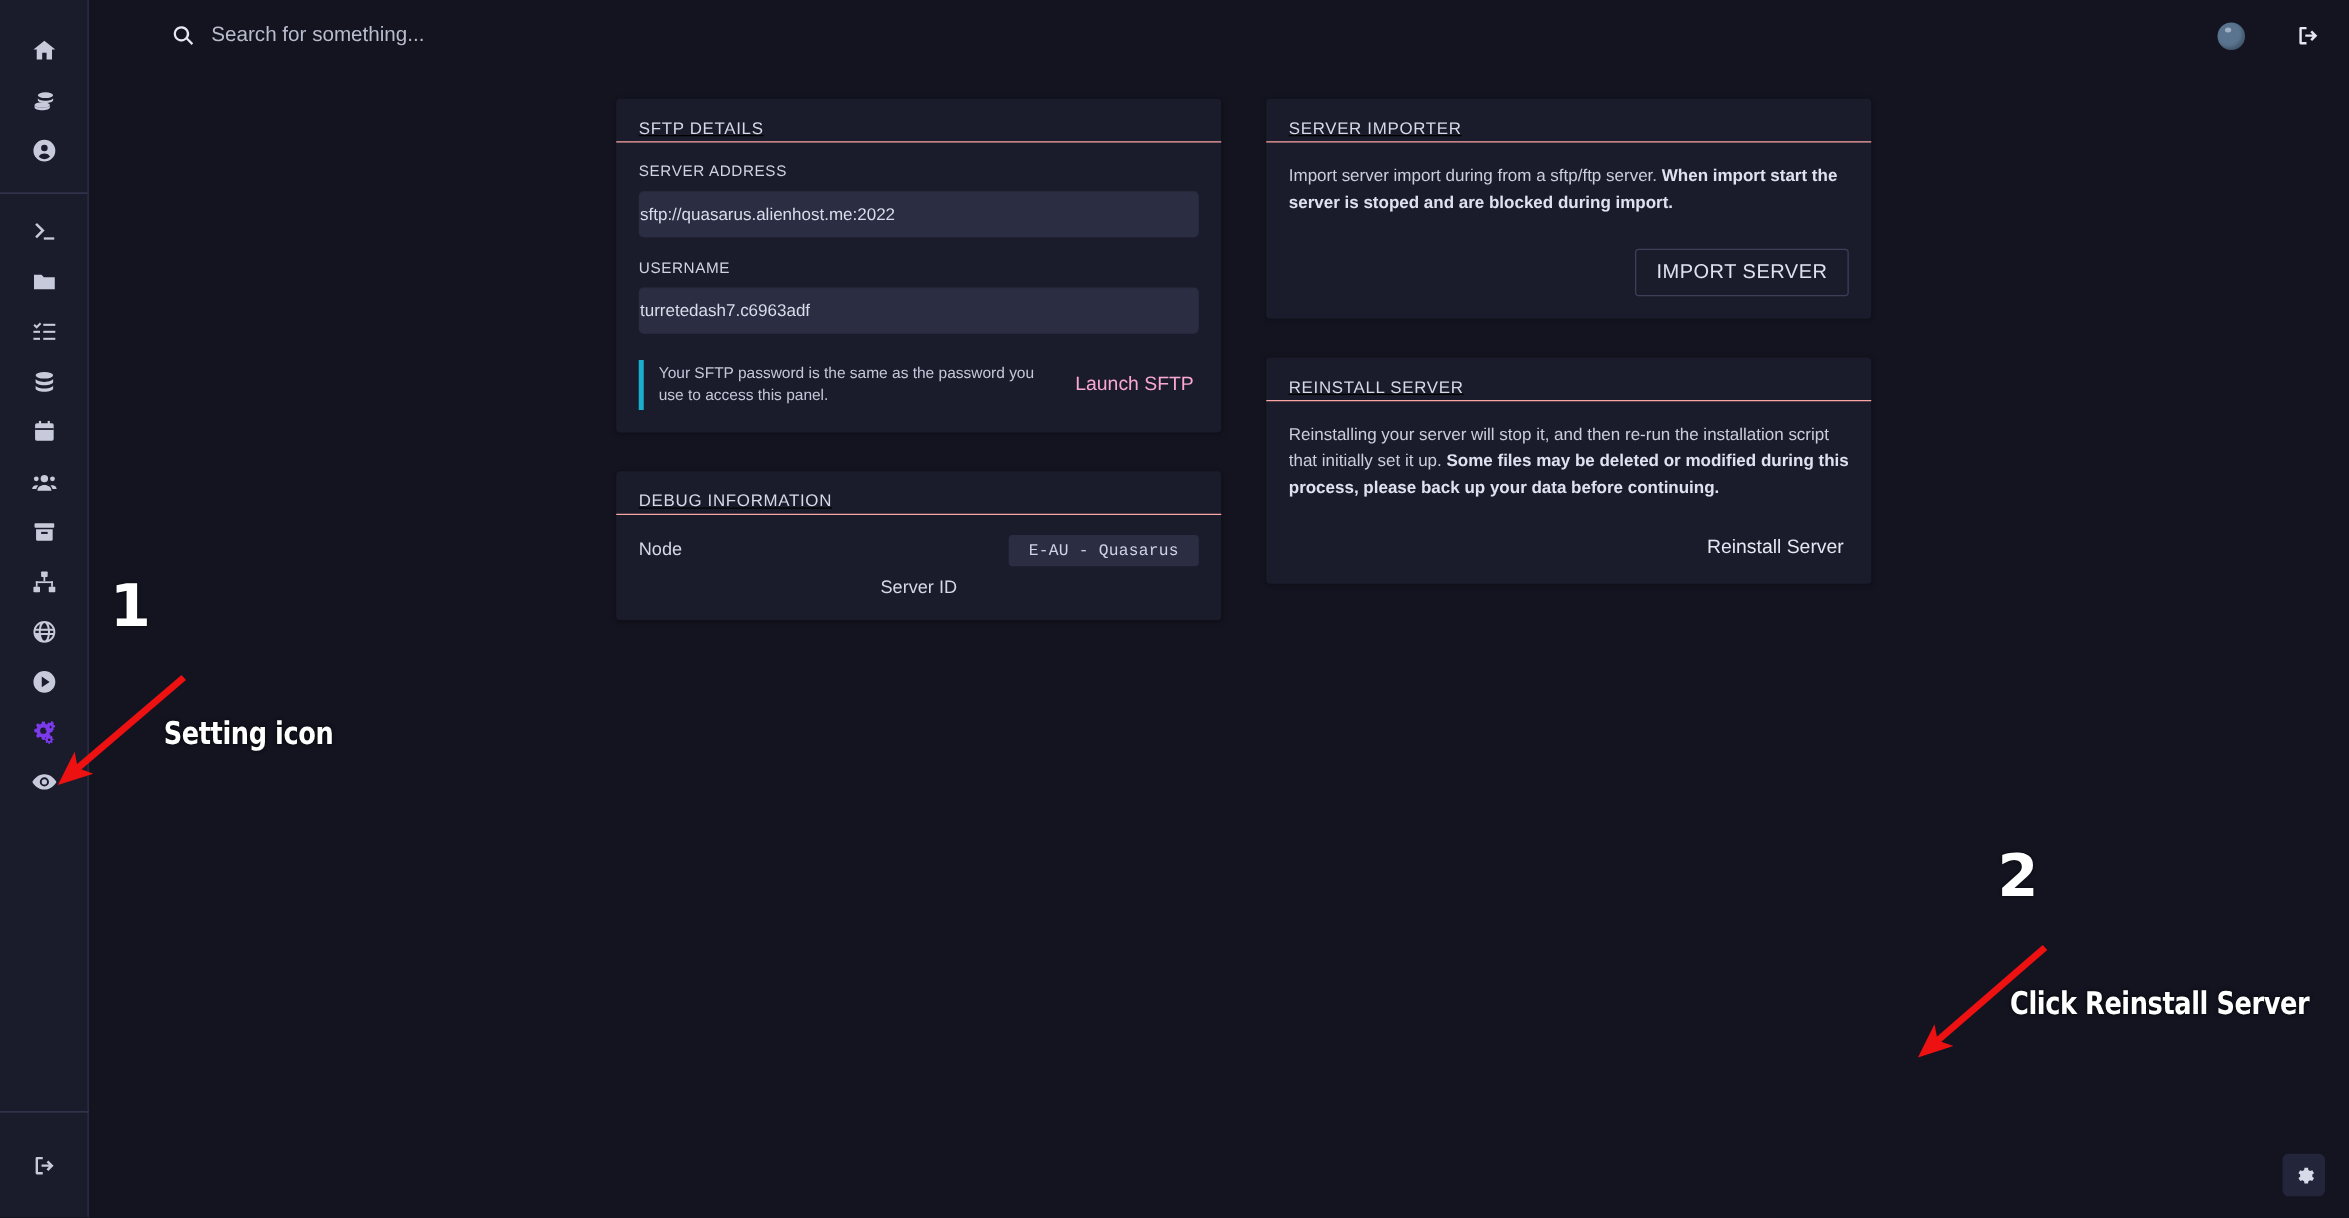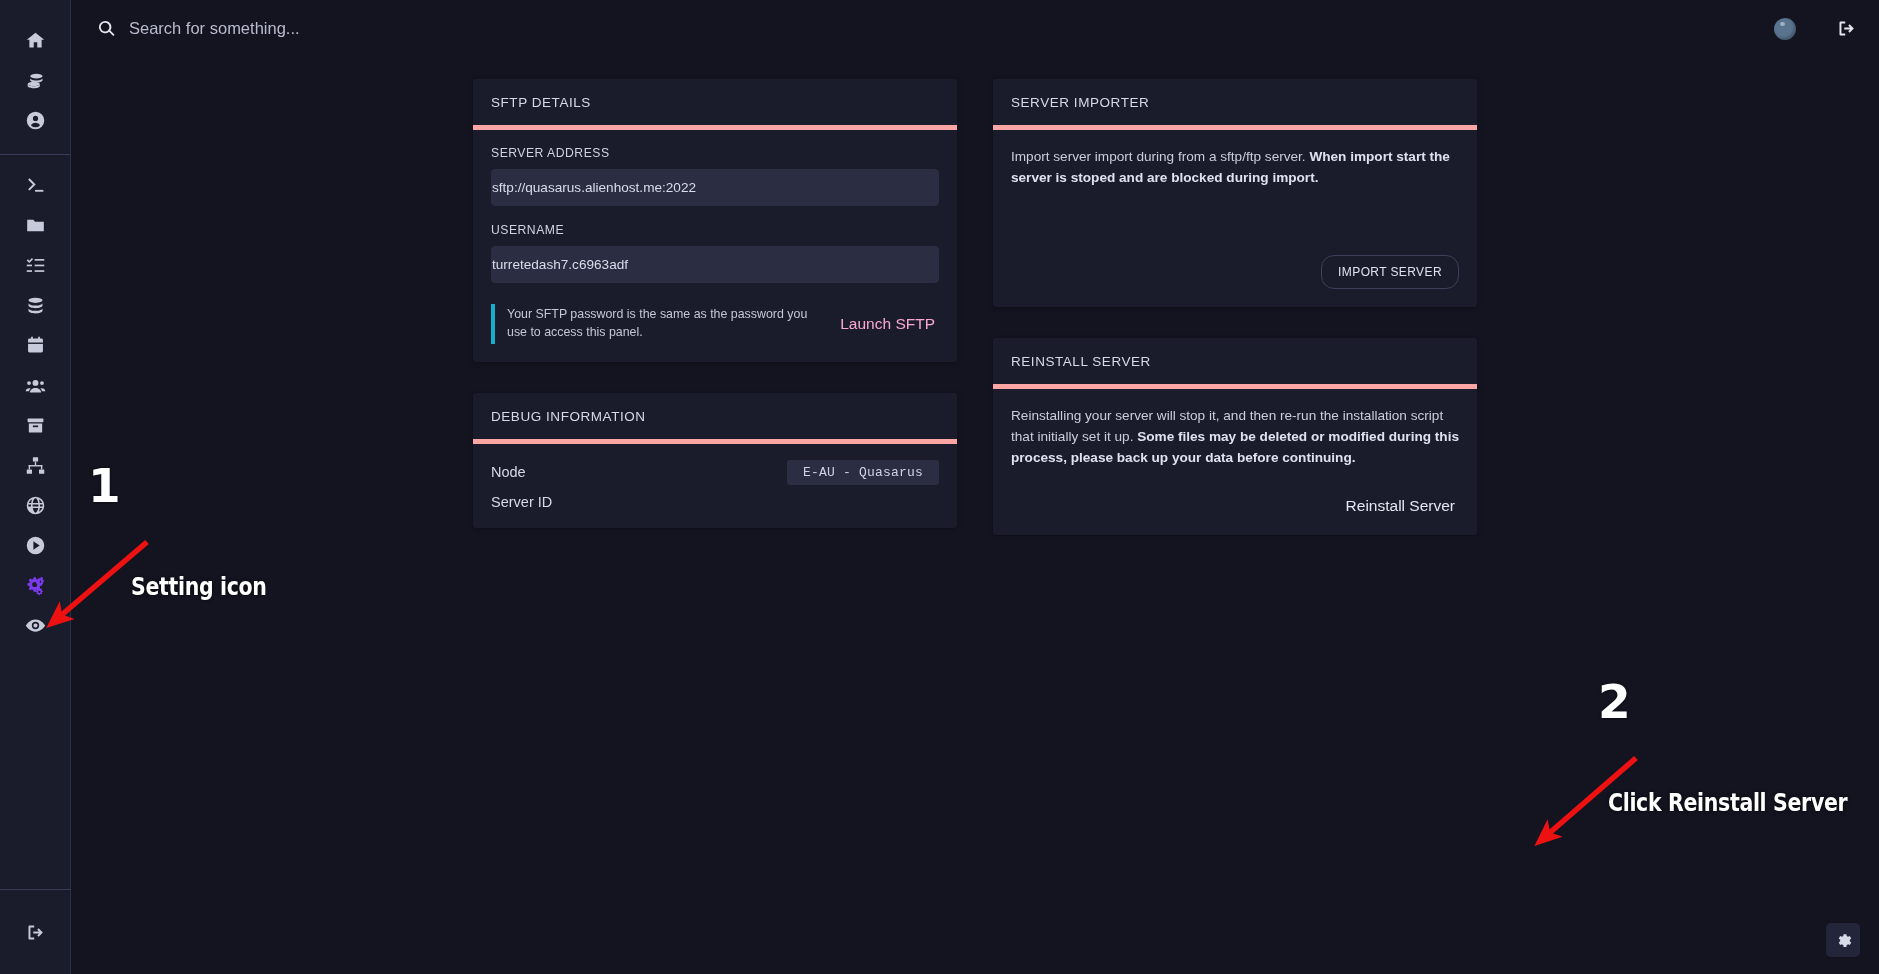--- a/index.html
+++ b/index.html
@@ -2,21 +2,21 @@
 <html><head>
 <meta charset="utf-8">
 <style>
   * { box-sizing: border-box; margin: 0; padding: 0; }
   html, body {
     width: 1879px; height: 974px;
     background: #131420;
     font-family: "Liberation Sans", sans-serif;
     overflow: hidden;
   }
-  .app { position: relative; width: 1879px; height: 746px; display: flex; }
+  .app { position: relative; width: 1879px; height: 746px; display: flex; gap: 40px; }
 
   
   .sidebar {
     width: 71px; height: 974px;
     background: #1b1c2b;
     border-right: 1px solid #2e3048;
     display: flex; flex-direction: column; align-items: center;
     flex: 0 0 71px;
     position: relative;
   }
@@ -77,22 +77,23 @@
     gap: 36px;
   }
   .col { width: 484px; display: flex; flex-direction: column; gap: 31px; }
 
   .card {
     background: #1b1c2b;
     border-radius: 3px;
     box-shadow: 0 1px 4px rgba(0,0,0,.35);
   }
   .card-head {
-    padding: 16px 18px 15px 18px;
-    border-bottom: 5px solid #fca5a5;
+    padding: 16px 18px 3px 18px;
+    border-bottom: 1px solid #fca5a5;
+    text-decoration: underline;
   }
   .card-title {
     font-size: 13.5px; letter-spacing: .55px;
     color: #d6d9e6; text-transform: uppercase;
   }
   .card-body { padding: 16px 18px 18px 18px; }
 
   .field-label {
     font-size: 12.2px; letter-spacing: .5px;
     color: #cfd3e2; text-transform: uppercase;
@@ -130,21 +131,21 @@
     margin-left: auto;
     color: #f9a8d4; font-size: 15.5px;
     cursor: pointer; white-space: nowrap;
     padding-right: 4px;
   }
 
   .kv-row {
     display: flex; align-items: center;
     margin-bottom: 9px;
   }
-  .kv-row:last-child { margin-bottom: 0; }
+  .kv-row:last-child { margin-bottom: 0; flex-direction: column; }
   .kv-key { color: #d5d8e6; font-size: 14.5px; }
   .kv-val {
     margin-left: auto;
     background: #2b2d42; color: #cfd4e4;
     font-family: "Liberation Mono", monospace;
     font-size: 13px; letter-spacing: .2px;
     padding: 5px 16px; border-radius: 3px;
   }
 
   .para {
@@ -154,24 +155,24 @@
 
   .btn-row { display: flex; justify-content: flex-end; margin-top: 27px; }
   .btn-save {
     background: #7c3aed; color: #ffffff;
     border: none; border-radius: 4px;
     font-size: 14.5px; font-family: "Liberation Sans", sans-serif;
     padding: 9px 17px; cursor: pointer;
   }
   .btn-outline {
     background: transparent; color: #dfe2ee;
-    border: 1px solid #3c3f5a; border-radius: 13px;
-    font-size: 12px; letter-spacing: .4px;
-    font-family: "Liberation Sans", sans-serif;
-    padding: 9px 16px; cursor: pointer; margin-top: 40px;
+    border: 1px solid #3c3f5a; border-radius: 3px;
+    font-size: 16px; letter-spacing: .4px;
+    font-family: "Liberation Sans", sans-serif;
+    padding: 9px 16px; cursor: pointer;
   }
   .btn-text {
     background: transparent; border: none;
     color: #e4e7f1; font-size: 15.5px;
     font-family: "Liberation Sans", sans-serif;
     cursor: pointer; padding: 2px 4px;
   }
 
   .footer {
     height: 62px; display: flex; align-items: center; justify-content: center;

